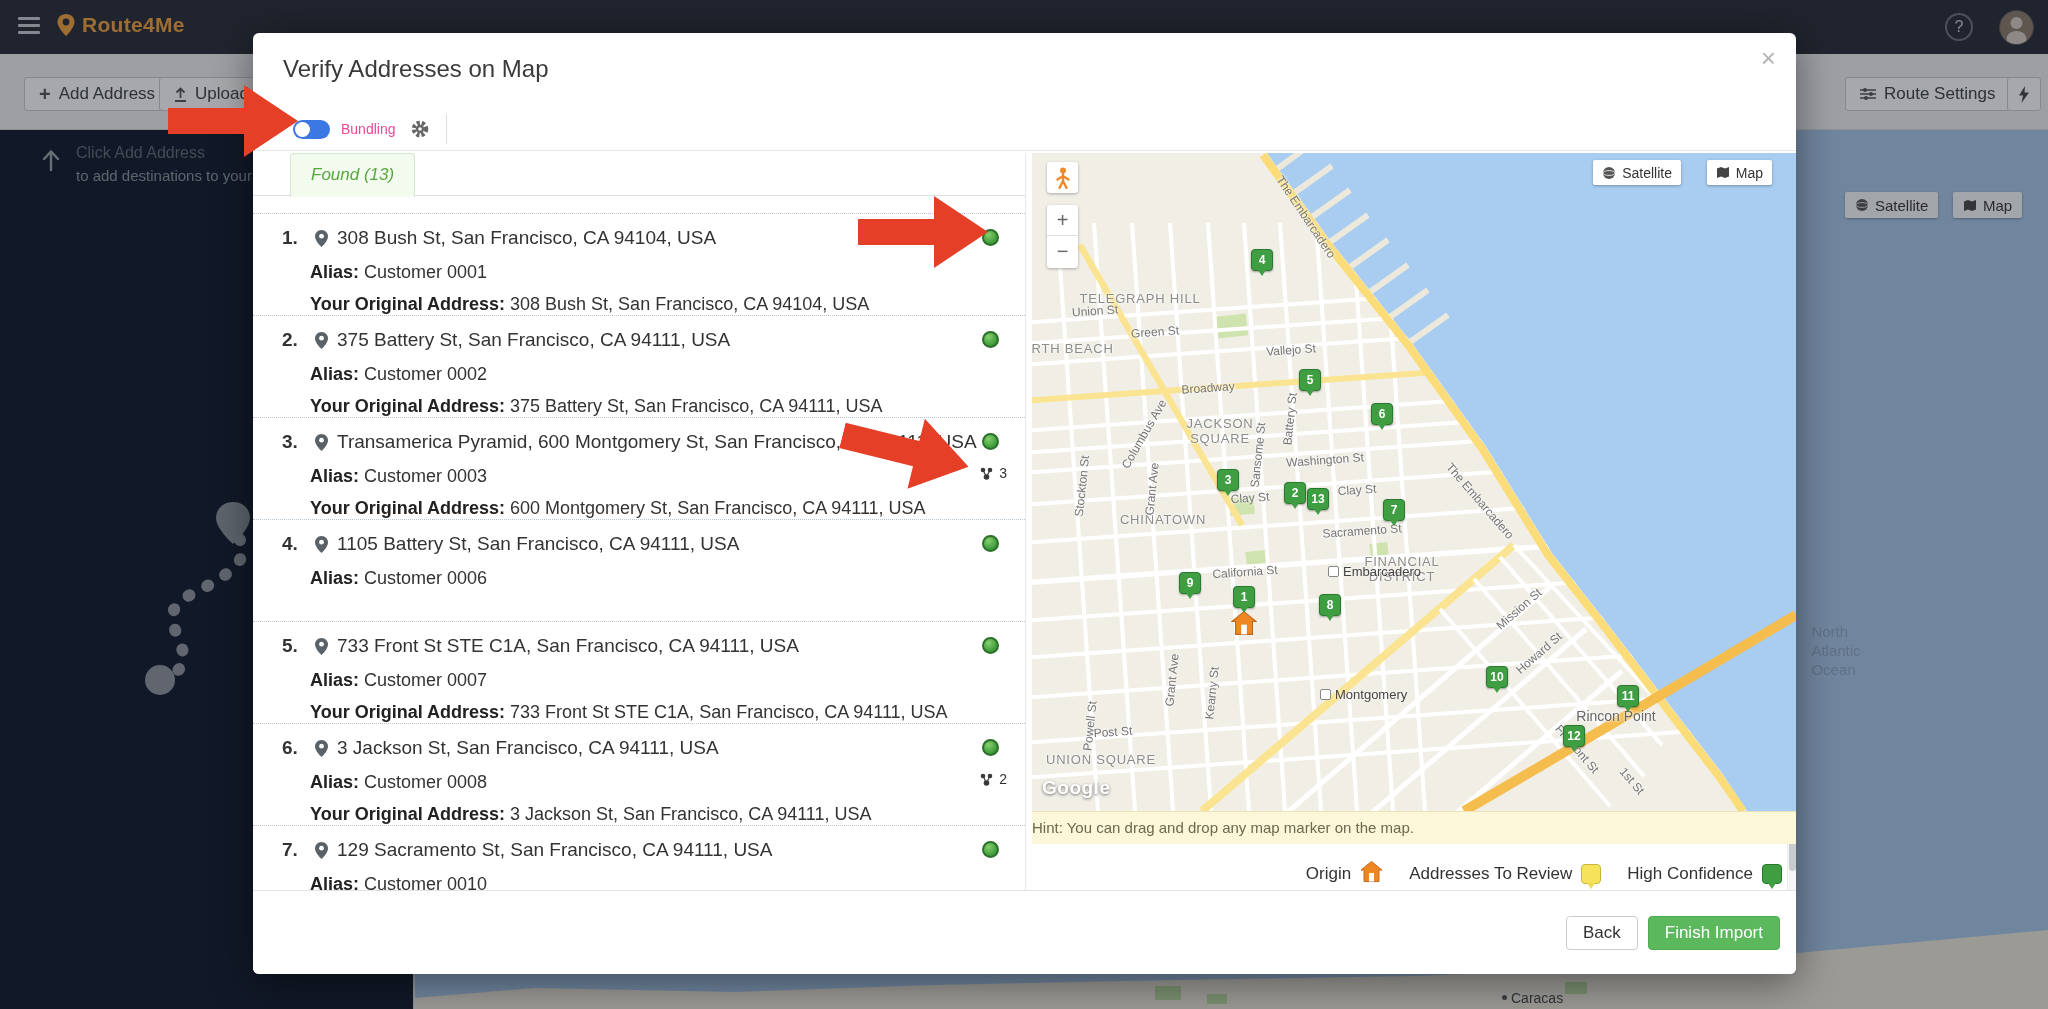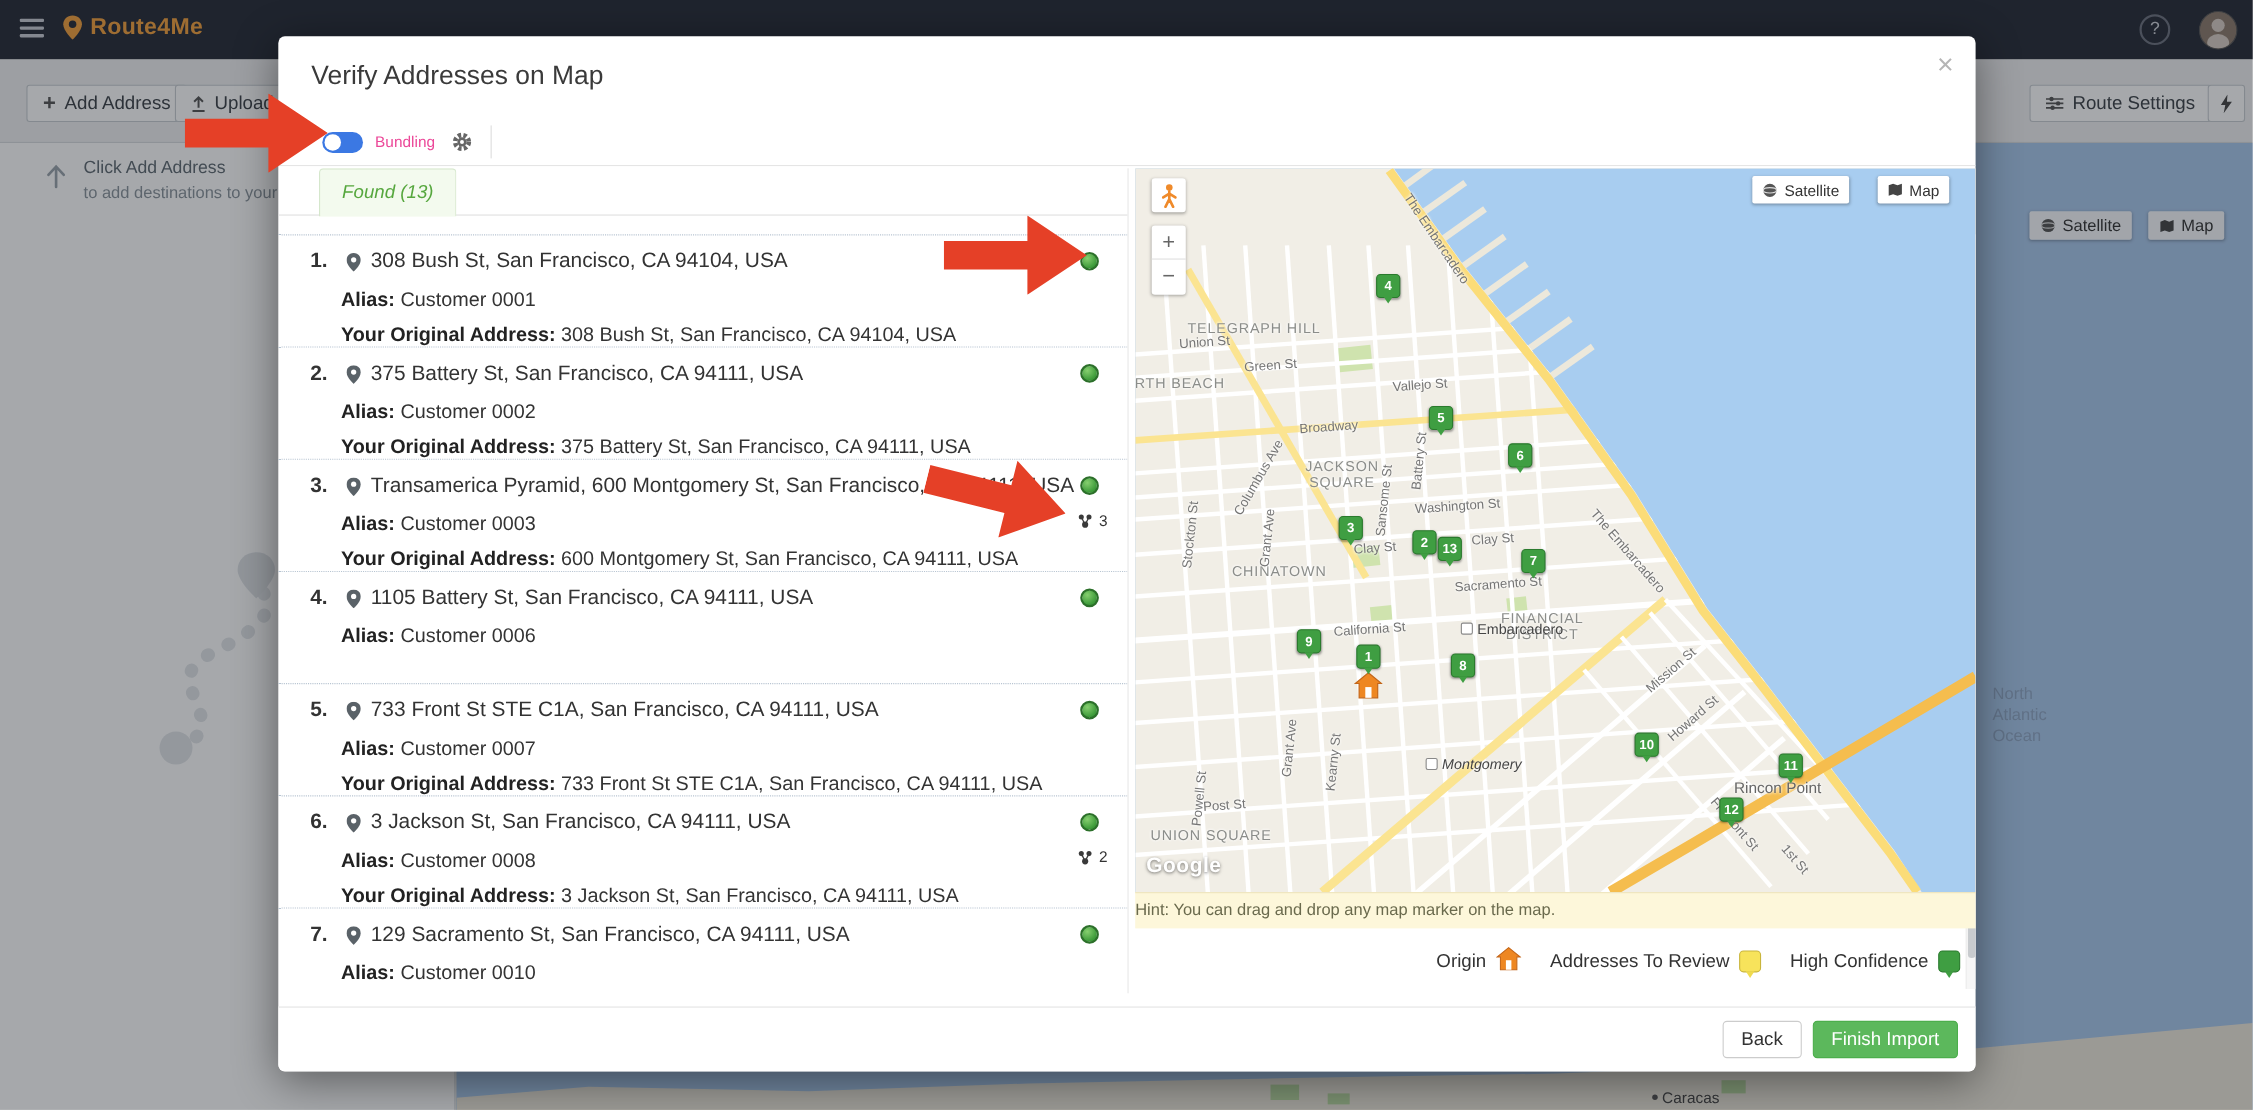--- a/index.html
+++ b/index.html
@@ -15,21 +15,21 @@
   .brand-text { color:#f2a03d; font-size:21px; font-weight:bold; letter-spacing:.3px; }
   .help-btn { position:absolute; left:1945px; top:13px; width:28px; height:28px; border-radius:50%;
     border:2px solid #6d727e; color:#cdd1d8; font-size:16px; text-align:center; line-height:24px; }
   .avatar { position:absolute; left:1999px; top:10px; width:35px; height:35px; border-radius:50%;
     background:#8d7b6d; overflow:hidden; border:1px solid #555; }
   .app-toolbar { position:absolute; left:0; top:54px; width:100%; height:76px; background:#f0f1f2;
     border-bottom:1px solid #d9dcdf; z-index:1; }
   .tbtn { position:absolute; top:23px; height:34px; background:#fff; border:1px solid #c8cdd2; border-radius:3px;
     color:#3c4248; font-size:17px; display:flex; align-items:center; gap:8px; padding:0 14px; }
   .tbtn .plus { font-size:20px; font-weight:bold; color:#555; }
-  .left-panel { position:absolute; left:0; top:130px; width:414px; bottom:0; background:#ffffff;
+  .left-panel { position:absolute; left:0; top:130px; width:414px; bottom:0; background:#0f172a;
     border-right:1px solid #d8dbde; z-index:1;padding-left:16px; }
   .panel-hint { position:absolute; left:40px; top:14px; display:flex; gap:14px; }
   .panel-hint .txt1 { font-size:16px; color:#5f6a72; }
   .panel-hint .txt2 { font-size:15px; color:#8a949c; margin-top:5px; }
   .illustration { position:absolute; left:130px; top:370px; opacity:.65; }
   .bg-map { position:absolute; left:415px; top:130px; right:0; bottom:0; background:#a9c8ec; z-index:1; }
   .bgbtn { position:absolute; top:62px; height:26px; background:rgba(255,255,255,.92); border-radius:2px;
     box-shadow:0 1px 3px rgba(0,0,0,.3); font-size:15px; color:#333; display:flex; align-items:center; gap:6px; padding:0 10px; }
   .ocean-label { position:absolute; left:1421px; top:520px; transform:translate(-50%,-50%); 
     color:#8fa6c4; font-size:15px; line-height:19px; white-space:pre-line; }
@@ -102,21 +102,21 @@
   .map-hint { width:868px; height:33px; background:#fdf7da; border-top:1px solid #eee3b8; font-size:15px;
     color:#6a6a4d; line-height:32px; padding-left:0; }
   .map-legend { width:764px; height:59px; display:flex; align-items:center; justify-content:flex-end;
     gap:26px; padding-right:14px; }
   .legend-item { display:flex; align-items:center; gap:9px; font-size:17px; color:#333; }
   .lg-box { width:20px; height:20px; border-radius:4px; position:relative; }
   .lg-box::after { content:""; position:absolute; left:50%; top:100%; margin-left:-4px;
     border:4px solid transparent; }
   .lg-green { background:#3f9e42; border:1px solid #2a7a2d; } .lg-green::after { border-top:6px solid #3f9e42; }
   .lg-yellow { background:#f7e35b; border:1px solid #c9b53c; } .lg-yellow::after { border-top:6px solid #f0db4f; }
-  .modal-footer { position:absolute; left:0; right:0; bottom:0; height:59px; border-top:1px solid #e3e3e3;
+  .modal-footer { position:absolute; left:0; right:0; bottom:0; height:84px; border-top:1px solid #e3e3e3;
     background:#fff; display:flex; align-items:center; justify-content:flex-end; gap:10px; padding-right:16px; }
   .btn { height:34px; padding:0 16px; border-radius:4px; font-size:17px; display:flex; align-items:center; cursor:pointer; }
   .btn-back { background:#fff; border:1px solid #ccc; color:#333; }
   .btn-finish { background:#5cb85c; border:1px solid #4cae4c; color:#fff; }
   
   .arrows { position:absolute; inset:0; z-index:30; pointer-events:none; }
   .arrow { position:absolute; }
 </style>
 </head>
 <body>
@@ -473,21 +473,21 @@
           <div class="street" style="left: 487px; top: 456px; transform: translate(-50%, -50%) rotate(-41deg);">Mission St</div>
           <div class="street" style="left: 507px; top: 500px; transform: translate(-50%, -50%) rotate(-41deg);">Howard St</div>
           <div class="street" style="left: 274px; top: 64px; transform: translate(-50%, -50%) rotate(56deg);">The Embarcadero</div>
           <div class="street" style="left: 448px; top: 348px; transform: translate(-50%, -50%) rotate(49deg);">The Embarcadero</div>
           <div class="street" style="left: 545px; top: 596px; transform: translate(-50%, -50%) rotate(49deg);">Fremont St</div>
           <div class="street" style="left: 600px; top: 628px; transform: translate(-50%, -50%) rotate(49deg);">1st St</div>
           <div class="station" style="left: 296px; top: 411px;">
             <i></i>
             <span>Embarcadero</span>
           </div>
-          <div class="station" style="left: 264px; top: 534px; font-style: italic;">
+          <div class="station" style="left: 288px; top: 534px;">
             <i></i>
             <span>Montgomery</span>
           </div>
         </div>
       <div id="map-markers">
           <div class="origin-marker" style="left: 199px; top: 457px;"><svg width="26" height="26" viewBox="0 0 24 24">
               <path d="M12 1.5 L23 10.5 H19.8 V22.5 H4.2 V10.5 H1 Z" fill="#ee8722" stroke="#c3661a" stroke-width="1"></path>
               <rect x="9.4" y="13.5" width="5.2" height="9" fill="#fff"></rect>
             </svg></div>
           <div class="gmarker" style="left: 219px; top: 96px;">

